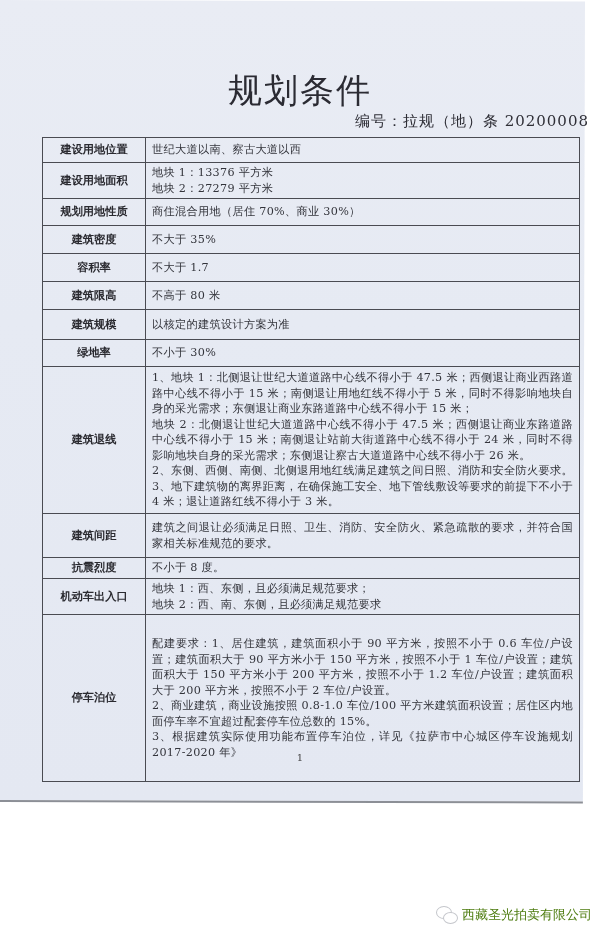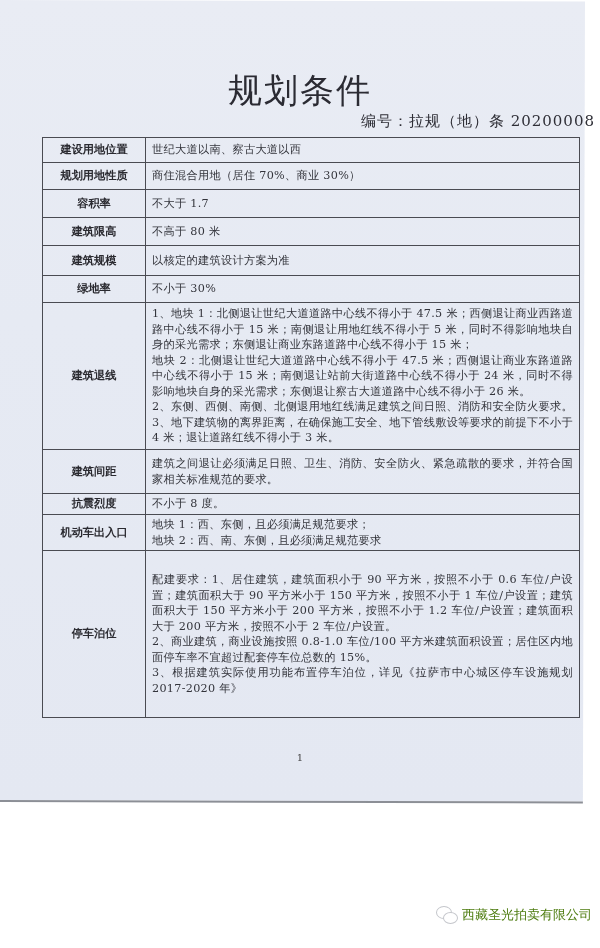--- a/index.html
+++ b/index.html
@@ -15,21 +15,21 @@
     border-bottom: 2px solid #8c8f96;
     transform: rotate(0.15deg);
     transform-origin: left top;
   }
   .title {
     position: absolute; left: 0; width: 600px; top: 68px; text-align: center;
     font-size: 34px; letter-spacing: 2px; color: #2b2b33;
     font-family: "DejaVu Sans", sans-serif; font-weight: 300;
   }
   .docno {
-    position: absolute; right: 5px; top: 112px;
+    position: absolute; right: 11px; top: 112px;
     font-size: 15px; color: #2e2e36; letter-spacing: 1px;
   }
   table.cond {
     position: absolute; left: 42px; top: 137px; width: 538px;
     border-collapse: collapse; table-layout: fixed;
   }
   table.cond td {
     border: 1px solid #4a4b52;
     font-size: 11.2px; line-height: 15.5px;
     padding: 2px 6px; vertical-align: middle;
@@ -62,24 +62,37 @@
 <div class="docno">编号：拉规（地）条 20200008</div>
 
 <table class="cond">
   <tbody id="tbody">
       <tr style="height: 25px;">
         <td class="lbl">建设用地位置</td>
         <td class="val">
           <span class="line">世纪大道以南、察古大道以西</span>
         </td>
       </tr>
+      <tr style="height: 36px;">
+        <td class="lbl">建设用地面积</td>
+        <td class="val">
+          <span class="line">地块 1：13376 平方米</span>
+          <span class="line">地块 2：27279 平方米</span>
+        </td>
+      </tr>
       <tr style="height: 27px;">
         <td class="lbl">规划用地性质</td>
         <td class="val">
           <span class="line">商住混合用地（居住 70%、商业 30%）</span>
+        </td>
+      </tr>
+      <tr style="height: 28px;">
+        <td class="lbl">建筑密度</td>
+        <td class="val">
+          <span class="line">不大于 35%</span>
         </td>
       </tr>
       <tr style="height: 28px;">
         <td class="lbl">容积率</td>
         <td class="val">
           <span class="line">不大于 1.7</span>
         </td>
       </tr>
       <tr style="height: 28px;">
         <td class="lbl">建筑限高</td>

